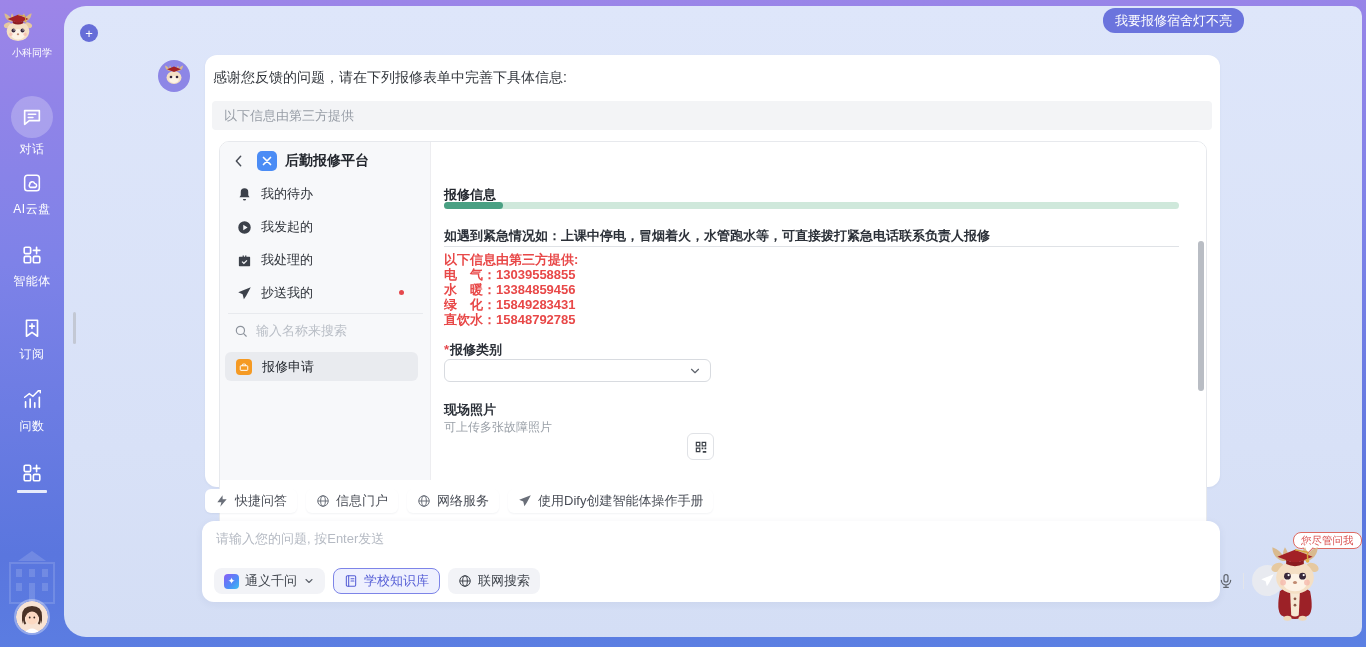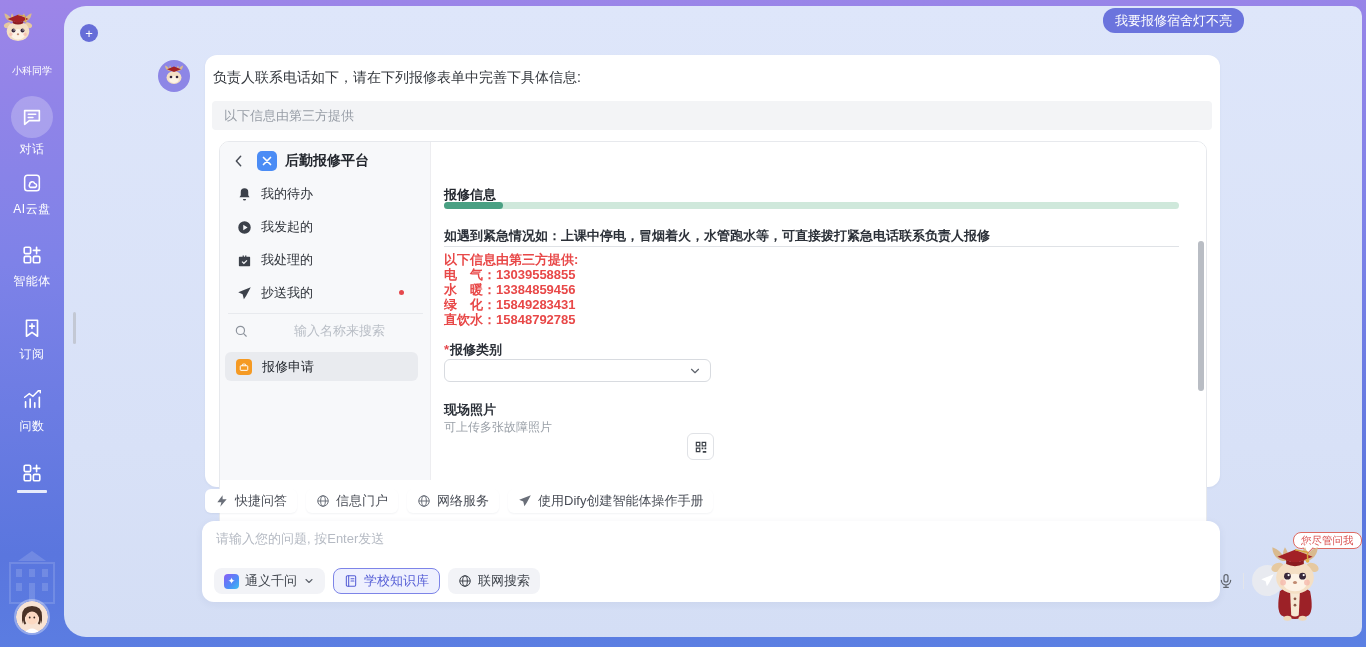--- a/index.html
+++ b/index.html
@@ -8,21 +8,21 @@
          background:linear-gradient(178deg,#9d85e8 0%,#7e82e8 38%,#5a76de 80%,#5b80e3 100%); }
   .stage { position:relative; width:1366px; height:647px; overflow:hidden; }
 
   
   .rail { position:absolute; left:0; top:0; width:64px; height:647px; color:#fff; }
   .rail-item { position:absolute; left:0; width:64px; text-align:center; cursor:pointer; }
   .rail-label { display:block; font-size:12px; color:#fff; margin-top:3px; letter-spacing:.5px; }
   .rail-icon { display:inline-flex; width:22px; height:22px; align-items:center; justify-content:center; color:#fff; }
   .active-halo { display:inline-flex; width:42px; height:42px; border-radius:50%;
                  background:rgba(255,255,255,.24); align-items:center; justify-content:center; }
-  .profile-name { font-size:10px; color:#fff; display:block; margin-top:18px; }
+  .profile-name { font-size:10px; color:#fff; display:block; margin-top:0; }
   .clip-bar { width:30px; height:3px; background:rgba(255,255,255,.85); border-radius:1px; margin:2px auto 0; }
   .girl-avatar { position:absolute; left:16px; top:601px; width:32px; height:32px; border-radius:50%;
                  overflow:hidden; cursor:pointer; box-shadow:0 0 0 2px rgba(255,255,255,.35); }
   .rail-building { position:absolute; left:2px; bottom:40px; opacity:.14; }
 
   
   .main { position:absolute; left:64px; top:6px; width:1298px; height:631px;
           background:linear-gradient(180deg,#dee6fa 0%,#d8e1f7 70%,#d4def5 100%);
           border-radius:22px 10px 10px 22px; overflow:hidden; }
   .new-chat { position:absolute; left:16px; top:18px; width:18px; height:18px; border-radius:50%;
@@ -52,21 +52,21 @@
   .app-logo { width:20px; height:20px; border-radius:5px; background:#4b8cf5; display:inline-flex;
               align-items:center; justify-content:center; color:#fff; }
   .app-title { font-size:14px; font-weight:bold; color:#23272e; }
   .nav-item { position:absolute; left:8px; width:195px; height:26px; display:flex; align-items:center;
               gap:9px; padding-left:9px; font-size:13px; color:#2f333a; cursor:pointer; border-radius:6px; }
   .nav-item .ni-icon { width:15px; height:15px; color:#3c414a; display:inline-flex; }
   .red-dot { position:absolute; left:179px; top:148px; width:5px; height:5px; border-radius:50%; background:#e5484d; }
   .nav-divider { position:absolute; left:8px; top:171px; width:195px; height:1px; background:#e8eaee; }
   .nav-search { position:absolute; left:14px; top:181px; display:flex; align-items:center; gap:8px; }
   .nav-search input { border:none; outline:none; background:transparent; font-size:13px; width:150px; color:#33373d;
-                      font-family:Liberation Serif, serif;margin-left:38px; }
+                      font-family:Liberation Serif, serif; }
   .nav-search input::placeholder { color:#b9bec6; }
   .app-selected { position:absolute; left:5px; top:210px; width:193px; height:29px; background:#e9ebef;
                   border-radius:6px; display:flex; align-items:center; gap:10px; padding-left:11px; cursor:pointer; }
   .toolbox-icon { width:16px; height:16px; border-radius:4px; background:#f59a23; display:inline-flex;
                   align-items:center; justify-content:center; color:#fff; }
   .app-selected span.lbl { font-size:13px; color:#24282f; }
 
   .form-area { position:absolute; left:211px; top:0; width:777px; height:338px; background:#fff; }
   .form-header { position:absolute; left:0; top:0; width:777px; height:41px; border-bottom:1px solid #eef0f2; }
   .form-header .ttl { position:absolute; left:13px; top:13px; font-size:14px; font-weight:bold; color:#23272e; }
@@ -271,21 +271,21 @@
         <path d="M34 12c6-2 8-7 8-11-5 2-8 5-9 8 1-4 0-6-1-8-3 4-3 8-2 11z" fill="#d9ba8e"></path>
         <ellipse cx="24" cy="25" rx="15" ry="13" fill="#f4dfc4"></ellipse>
         <ellipse cx="24" cy="29" rx="9.5" ry="7" fill="#fdf3e6"></ellipse>
         <circle cx="18" cy="24" r="2.6" fill="#38283a"></circle>
           <circle cx="30" cy="24" r="2.6" fill="#38283a"></circle>
         <path d="M24 3l14 5.5L24 14 10 8.5z" fill="#a32126"></path>
       </svg>
     </div>
 
     <section class="msg-card">
-      <div class="assistant-text">负责人联系电话如下，请在下列报修表单中完善下具体信息:</div>
+      <div class="assistant-text">感谢您反馈的问题，请在下列报修表单中完善下具体信息:</div>
       <div class="third-party">以下信息由第三方提供</div>
 
       <div class="app-card">
         <div class="wm-layer">
             <span class="wm" style="left: 85px; top: 42px;">解文霞7816</span>
             <span class="wm" style="left: 370px; top: 42px;">解文霞7816</span>
             <span class="wm" style="left: 655px; top: 42px;">解文霞7816</span>
             <span class="wm" style="left: 940px; top: 42px;">解文霞7816</span>
             <span class="wm" style="left: 7px; top: 177px;">解文霞7816</span>
             <span class="wm" style="left: 292px; top: 177px;">解文霞7816</span>

